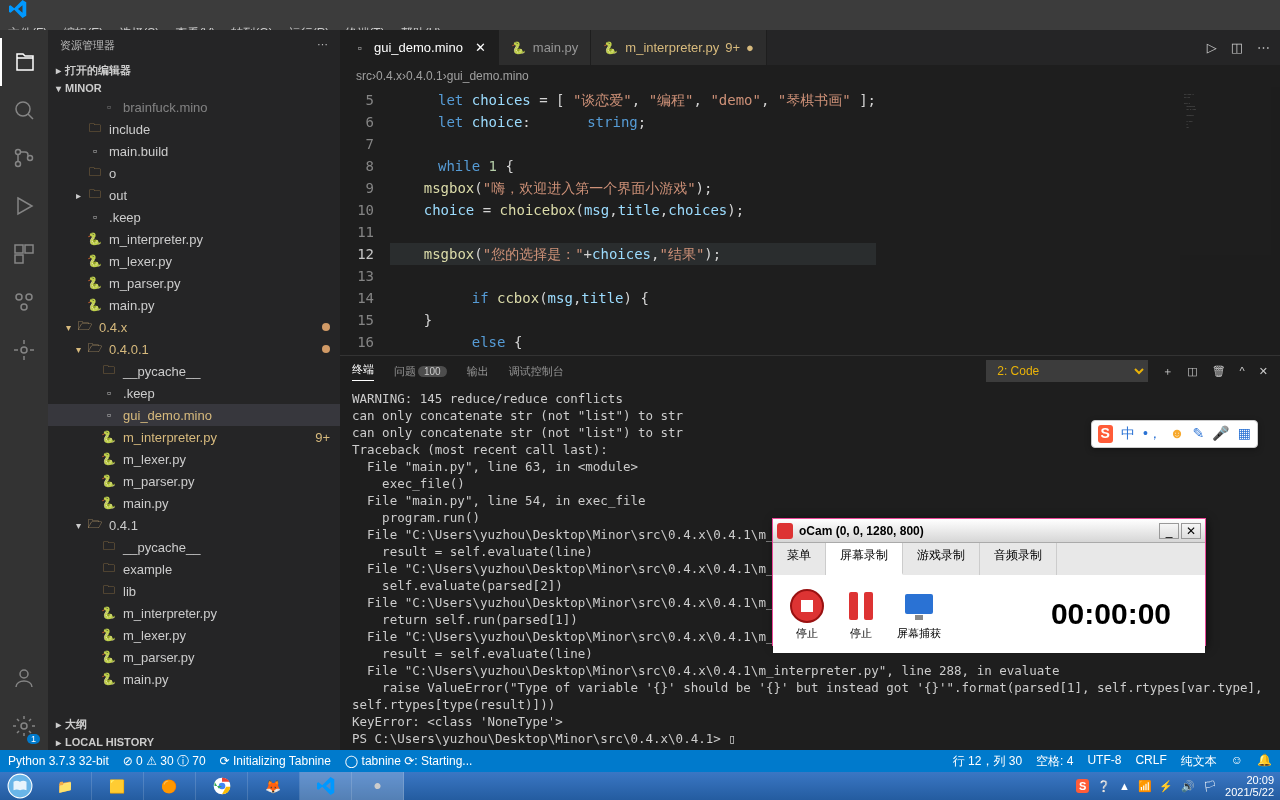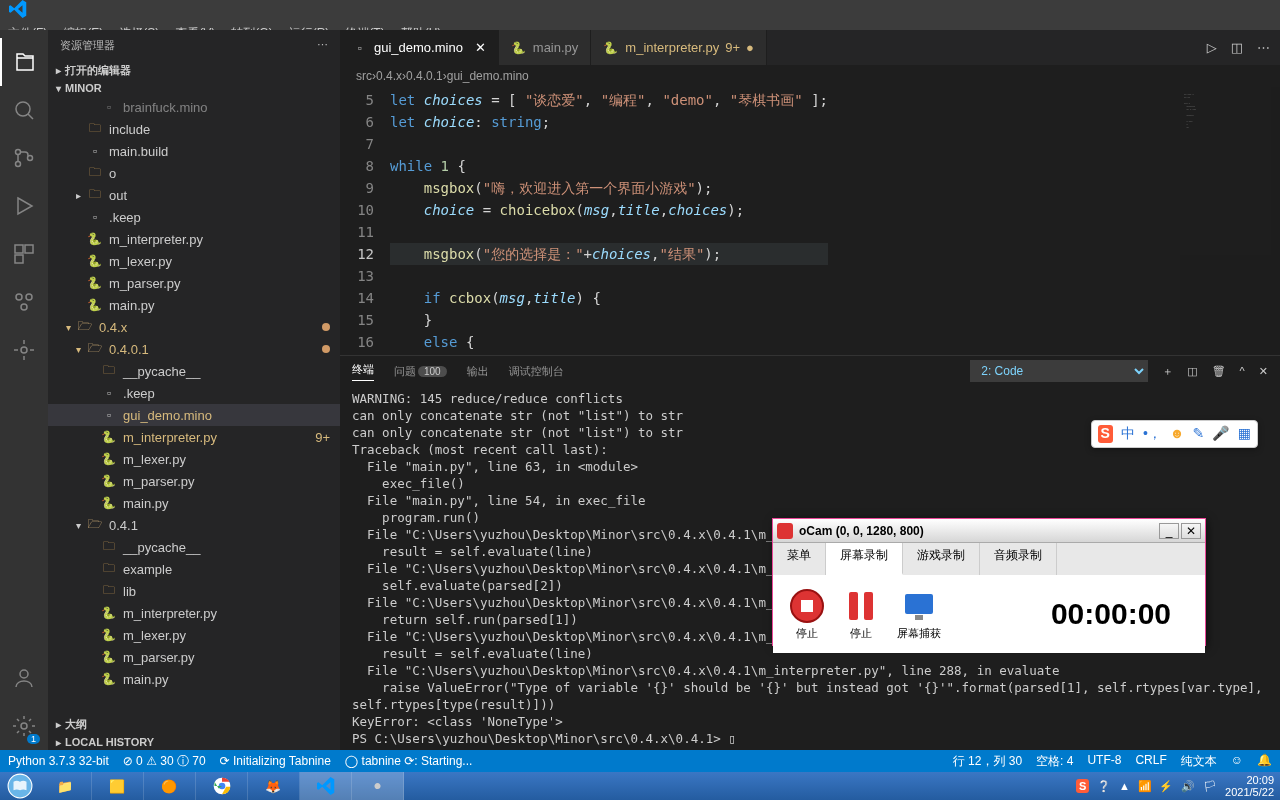--- a/index.html
+++ b/index.html
@@ -38,24 +38,24 @@
 .tab.active { background:#1e1e1e; color:#fff;}
 .tab.mod { color:#d7ba7d;}
 .tabs-right { margin-left:auto; display:flex; align-items:center; padding-right:10px; gap:14px; color:#ccc;}
 .breadcrumb { height: 22px; padding-left: 16px; color:#a0a0a0; font-size:12px; display:flex; align-items:center; }
 .code { flex: 1; display:flex; position:relative; font-family: Consolas, monospace; font-size:14px; overflow:hidden;}
 .gutter { width:50px; text-align:right; color:#858585; padding-right:16px; line-height:22px; padding-top:2px;}
 .gutter div.cur { color:#c6c6c6;}
 .codelines { line-height:22px; padding-top:2px;}
 .codelines .ln { white-space:pre;}
 .ln.highlight { background:#2a2d2e;}
-.kw { color:#569cd6;}
+.kw { color:#569cd6;margin-left:48px;}
 .fn { color:#dcdcaa;}
 .str { color:#ce9178;}
-.id { color:#9cdcfe;font-style:italic;}
+.id { color:#9cdcfe;}
 .num { color:#b5cea8;}
 .punc { color:#d4d4d4;}
 .minimap { position:absolute; top:0; right:0; width:100px; height:100%; background:#1e1e1e; opacity:.55; font-size:2px; line-height:3px; color:#888; padding:6px 4px; overflow:hidden;}
 .panel { height: 395px; border-top:1px solid #333; display:flex; flex-direction:column; background:#1e1e1e;}
 .panel .ptabs { height:30px; display:flex; align-items:center; padding:0 12px; font-size:11px; color:#969696; gap:20px;}
 .panel .ptabs span.active { color:#fff; border-bottom:1px solid #fff; padding-bottom:3px;}
 .panel .ptools { margin-left:auto; display:flex; align-items:center; gap:14px; color:#ccc;}
 .pterm { flex:1; padding:4px 12px; font-family: Consolas, monospace; font-size:12.5px; line-height:17px; color:#ccc; overflow:hidden; white-space:pre-wrap;}
 .statusbar { height: 22px; background: #007acc; color:#fff; display:flex; align-items:center; font-size:12px; padding:0 8px; gap:14px;}
 .statusbar .right { margin-left:auto; display:flex; gap:14px;}
@@ -69,21 +69,21 @@
 .ocam .otitle { height:24px; background:linear-gradient(#fff,#d6d6d6); display:flex; align-items:center; padding:0 4px; border-bottom:1px solid #aaa;}
 .ocam .otitle .oclose { margin-left:auto; display:flex; gap:2px;}
 .ocam .otabs { height:32px; display:flex; background:#e8e8e8;}
 .ocam .otab { padding:4px 14px; border-right:1px solid #ccc; }
 .ocam .otab.active { background:#fff; border-bottom:2px solid #fff;}
 .ocam .obody { flex:1; display:flex; align-items:center; padding:6px 16px; gap:18px; background:#fff; height:78px;}
 .ocam .obtn { display:flex; flex-direction:column; align-items:center; font-size:11px; gap:2px;}
 .ocam .timer { font-size:30px; font-weight:bold; margin-left:auto; padding-right:18px;}
 .ime { position:absolute; right:22px; top:420px; background:#fff; border:1px solid #ccc; border-radius:4px; display:flex; padding:4px 6px; gap:8px; box-shadow:0 2px 6px rgba(0,0,0,.3);}
 .ime span { font-size:14px;}
-select.term { background:#3c3c3c; color:#7dd3fc; border:1px solid #3c3c3c; font-size:12px; padding:2px 6px; width:178px;}
+select.term { background:#3c3c3c; color:#eab308; border:1px solid #3c3c3c; font-size:12px; padding:2px 6px; width:162px;}
 .countbadge { background:#4d4d4d; color:#ccc; border-radius:8px; font-size:10px; padding:0 6px; margin-left:2px;}
 .chev { font-size:10px;}
 </style>
 </head>
 <body>
 
 <div class="titlebar">
   <div class="logo">
     <svg width="18" height="18" viewBox="0 0 24 24">
         <path fill="#0098ff" d="M23 3l-5-3-11 11L2 7 0 8v8l2 1 5-4 11 11 5-3V3zM18 17l-6-5 6-5v10z"></path>

